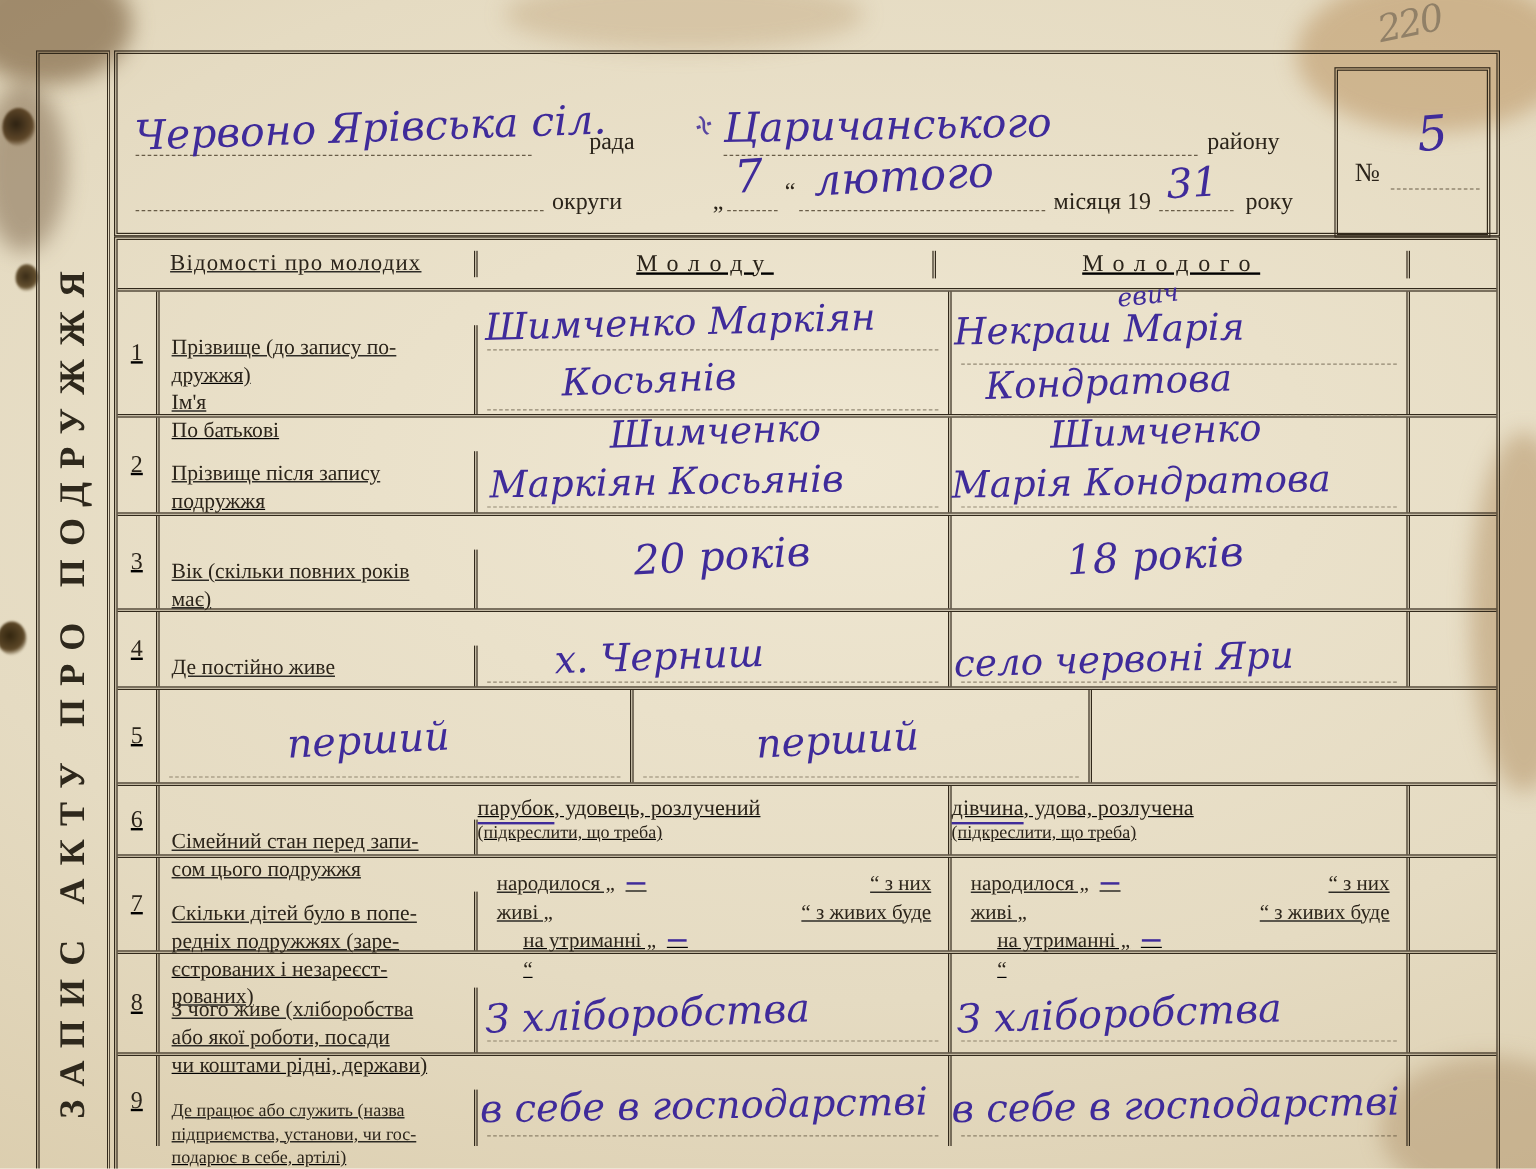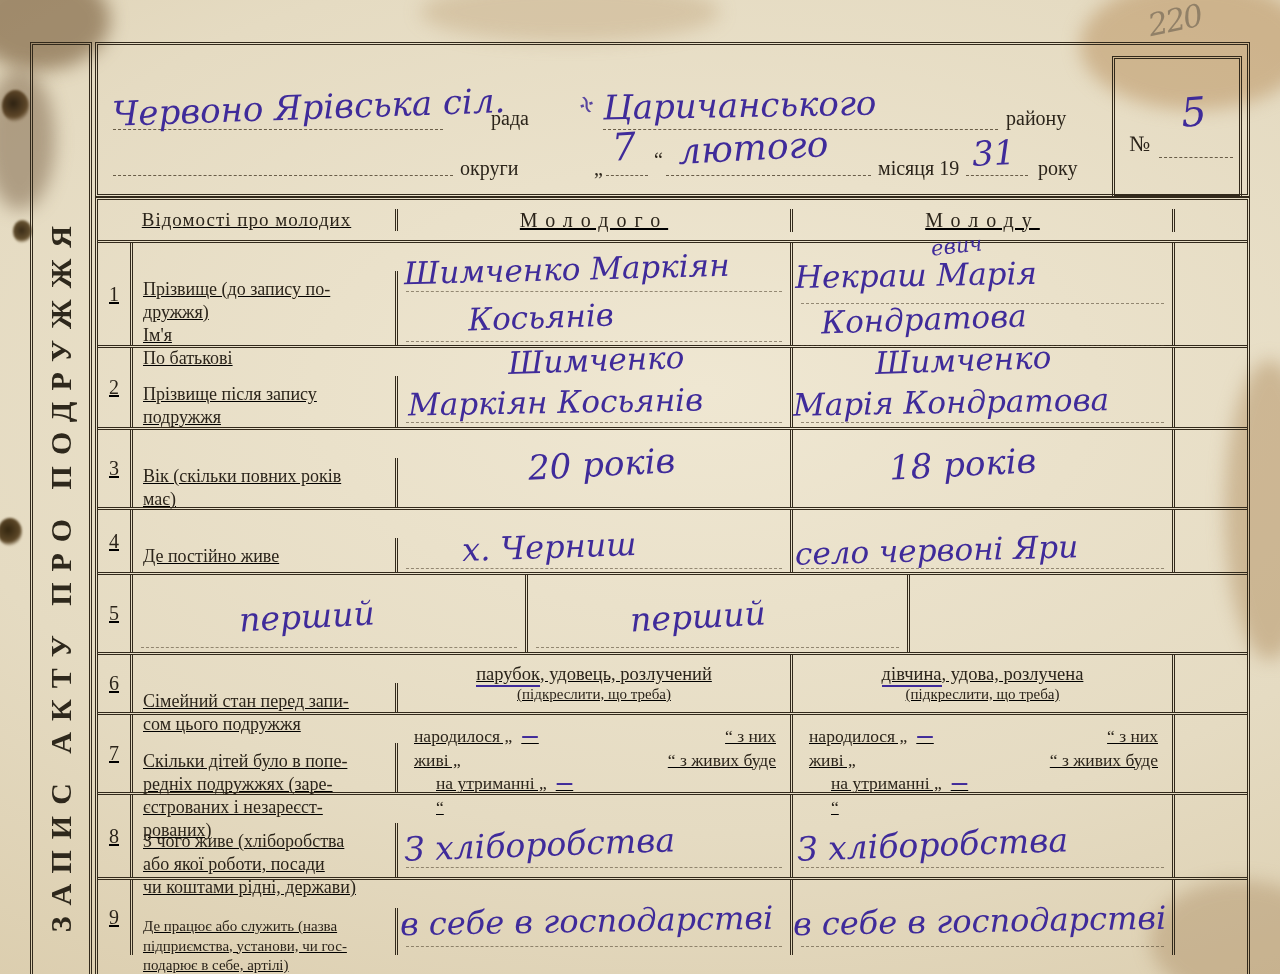--- a/index.html
+++ b/index.html
@@ -53,21 +53,21 @@
   .c-label{width:265px;padding:7px 6px 4px 10px;font-size:18px;line-height:1.28;color:#2b241a;white-space:pre-line;margin-top:28px;}
   .c-val{width:395px;overflow:visible;}
   .c-val2{width:382px;overflow:visible;}
   .h105{height:105px;} .h82{height:82px;} .h80{height:80px;} .h65{height:65px;}
   .h60{height:60px;} .h85{height:85px;} .h75{height:75px;border-bottom:none;}
   .rl{position:absolute;left:8px;right:8px;border-top:1px dashed rgba(75,62,42,.55);}
   .small-label{font-size:15px;line-height:1.3;padding-top:9px;}
   .vwrap{position:absolute;white-space:nowrap;}
   .sup{position:absolute;font-size:21px;transform:rotate(-6deg);}
   
-  .opt{display:flex;flex-direction:column;align-items:center;justify-content:center;height:100%;color:#2b241a;}
+  .opt{display:flex;flex-direction:column;align-items:flex-start;justify-content:center;height:100%;color:#2b241a;}
   .opt .l1{font-size:18.5px;}
   .opt .l2{font-size:15px;margin-top:1px;}
   .uword{border-bottom:2px solid #3f2b9a;padding-bottom:1px;}
   
   .kids{padding:10px 14px 0 16px;font-size:17.5px;color:#2b241a;height:100%;box-sizing:border-box;}
   .kline{display:flex;justify-content:space-between;line-height:1.35;}
   .kline .left{display:flex;gap:9px;}
   .k3{padding-left:22px;flex-direction:column;}
   .hwdash{color:#3f2b9a;font-weight:bold;font-family:"DejaVu Serif",serif;}
 </style>
@@ -118,22 +118,22 @@
       <div class="pr" style="left:14px;top:72px;font-size:22px;">№</div>
       <div class="bl" style="left:44px;top:98px;width:74px;"></div>
       <div class="hw hwa" style="left:66px;top:30px;font-size:40px;transform:rotate(-5deg);">5</div>
     </div>
   </div>
 
   <div class="formtable">
 
     <div class="trow thead">
       <div class="cell c-info">Відомості про молодих</div>
+      <div class="cell c-brideh">Молоду</div>
       <div class="cell c-groomh">Молодого</div>
-      <div class="cell c-brideh">Молоду</div>
       <div class="cell c-extra"></div>
     </div>
 
     <div class="trow h105">
       <div class="cell c-num">1</div>
       <div class="cell c-label">Прізвище (до запису по-
 дружжя)
 Ім'я
 По батькові</div>
       <div class="cell c-val">

